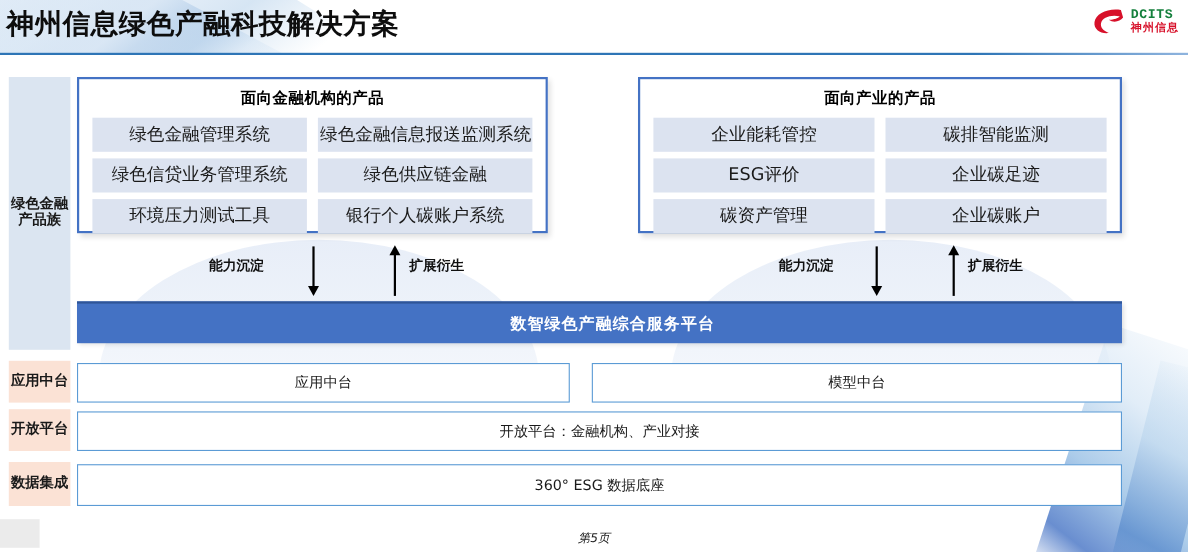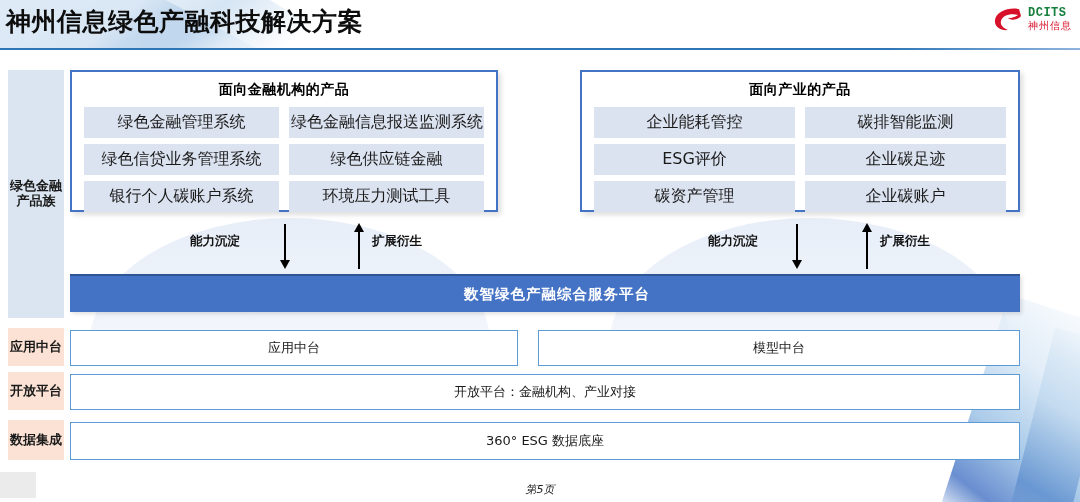--- a/index.html
+++ b/index.html
@@ -83,21 +83,21 @@
   .logo-text { line-height: 1; }
   .logo-en {
     font-size: 12px;
     font-weight: bold;
     color: #15803d;
     letter-spacing: 0.5px;
     font-family: Liberation Mono, monospace;
   }
   .logo-cn {
     font-size: 10px;
-    font-weight: normal;
+    font-weight: bold;
     color: #d7112a;
     letter-spacing: 1px;
     margin-top: 2px;
   }
 
   
   .bg-right-ribbon {
     position: absolute;
     right: -40px; bottom: -40px;
     width: 150px; height: 230px;
@@ -314,22 +314,22 @@
     <span>数据集成</span>
   </div>
 
   <div class="panel panel-left">
     <div class="panel-title">面向金融机构的产品</div>
     <div class="panel-grid">
       <div class="prod-item">绿色金融管理系统</div>
       <div class="prod-item">绿色金融信息报送监测系统</div>
       <div class="prod-item">绿色信贷业务管理系统</div>
       <div class="prod-item">绿色供应链金融</div>
+      <div class="prod-item">环境压力测试工具</div>
       <div class="prod-item">银行个人碳账户系统</div>
-      <div class="prod-item">环境压力测试工具</div>
     </div>
   </div>
 
   <div class="panel panel-right">
     <div class="panel-title">面向产业的产品</div>
     <div class="panel-grid">
       <div class="prod-item">企业能耗管控</div>
       <div class="prod-item">碳排智能监测</div>
       <div class="prod-item">ESG评价</div>
       <div class="prod-item">企业碳足迹</div>

